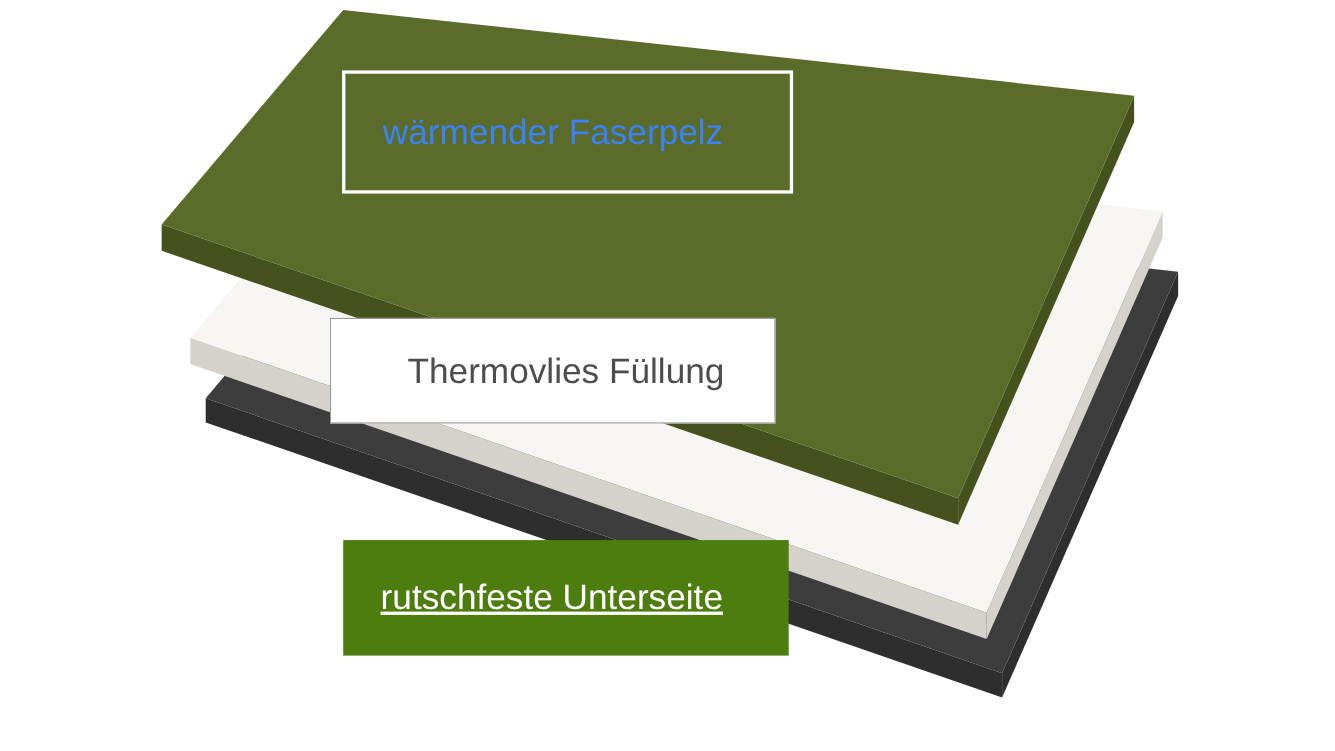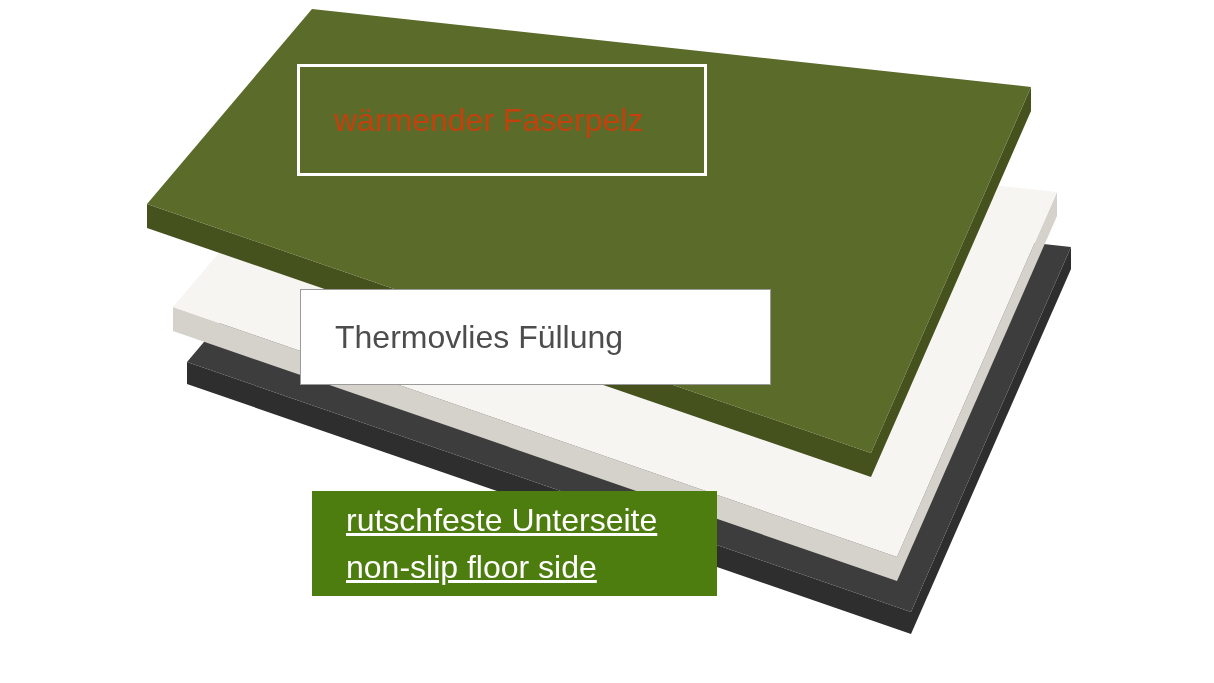--- a/index.html
+++ b/index.html
@@ -26,37 +26,38 @@
     display: flex;
     flex-direction: column;
     justify-content: center;
     font-size: 32px;
     line-height: 47px;
     padding-left: 34px;
     padding-right: 10px;
     white-space: nowrap;
   }
   .label-top {
-    left: 297px;
+    left: 311px;
     top: 64px;
     width: 410px;
     height: 112px;
     border: 3px solid #ffffff;
-    color: #c2410c;
+    color: #3b82f6;
     background: transparent;
   }
   .label-mid {
     left: 300px;
     top: 289px;
-    width: 471px;
+    width: 405px;
     height: 96px;
     background: #ffffff;
     border: 1px solid #9a9a9a;
     color: #4d4d4d;
     line-height: 43px;
+    align-items: center;
   }
   .label-bottom {
     left: 312px;
     top: 491px;
     width: 405px;
     height: 105px;
     background: #4d7c0f;
     color: #ffffff;
     text-decoration: underline;
   }
@@ -91,16 +92,15 @@
   <div class="label label-top">
     <span>wärmender Faserpelz</span>
   </div>
 
   <div class="label label-mid">
     <span>Thermovlies Füllung</span>
   </div>
 
   <div class="label label-bottom">
     <span>rutschfeste Unterseite</span>
-    <span>non-slip floor side</span>
   </div>
 
 </div>
 
 </body></html>

